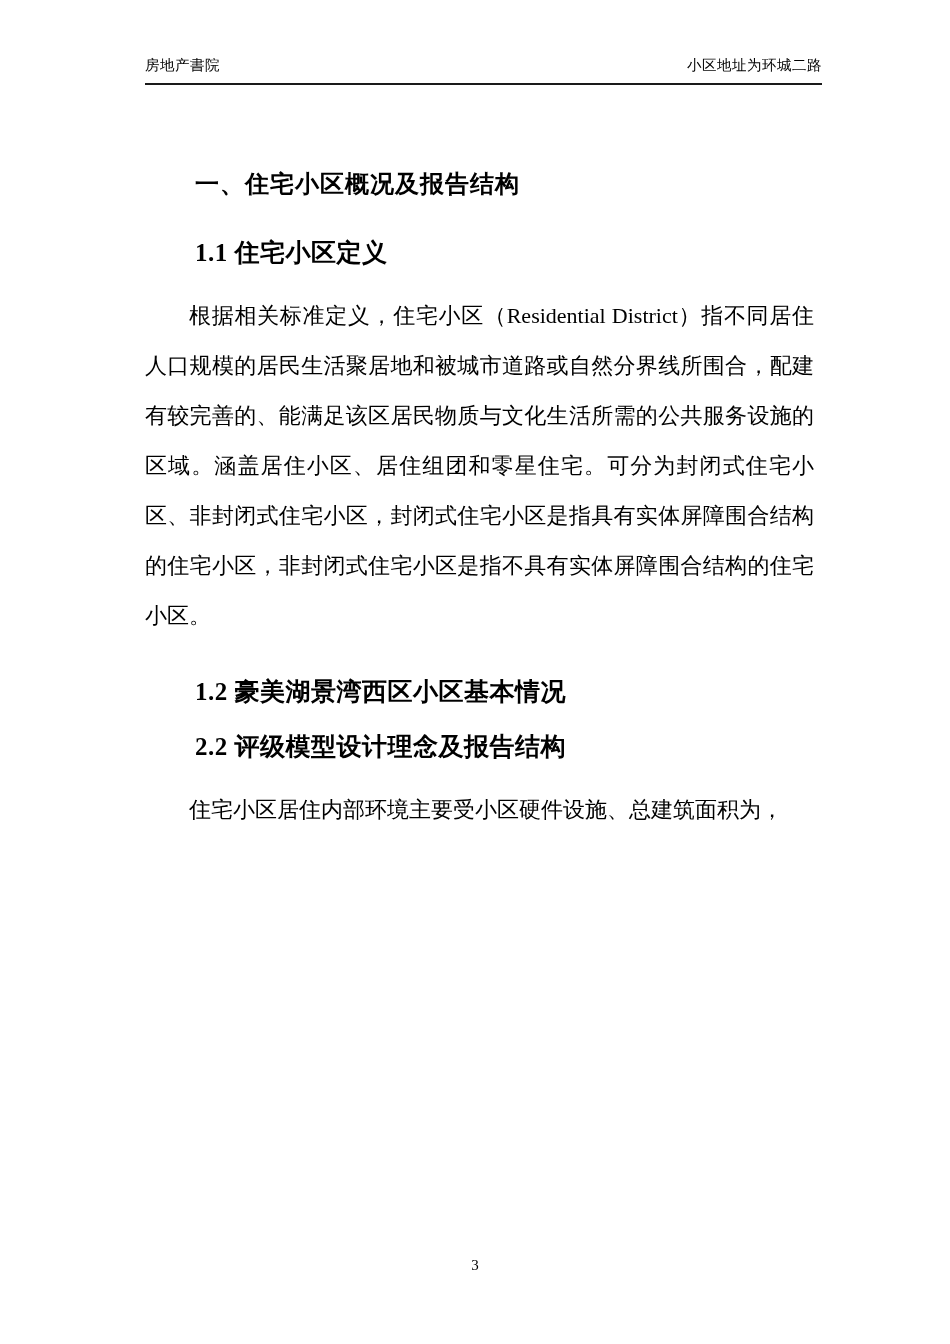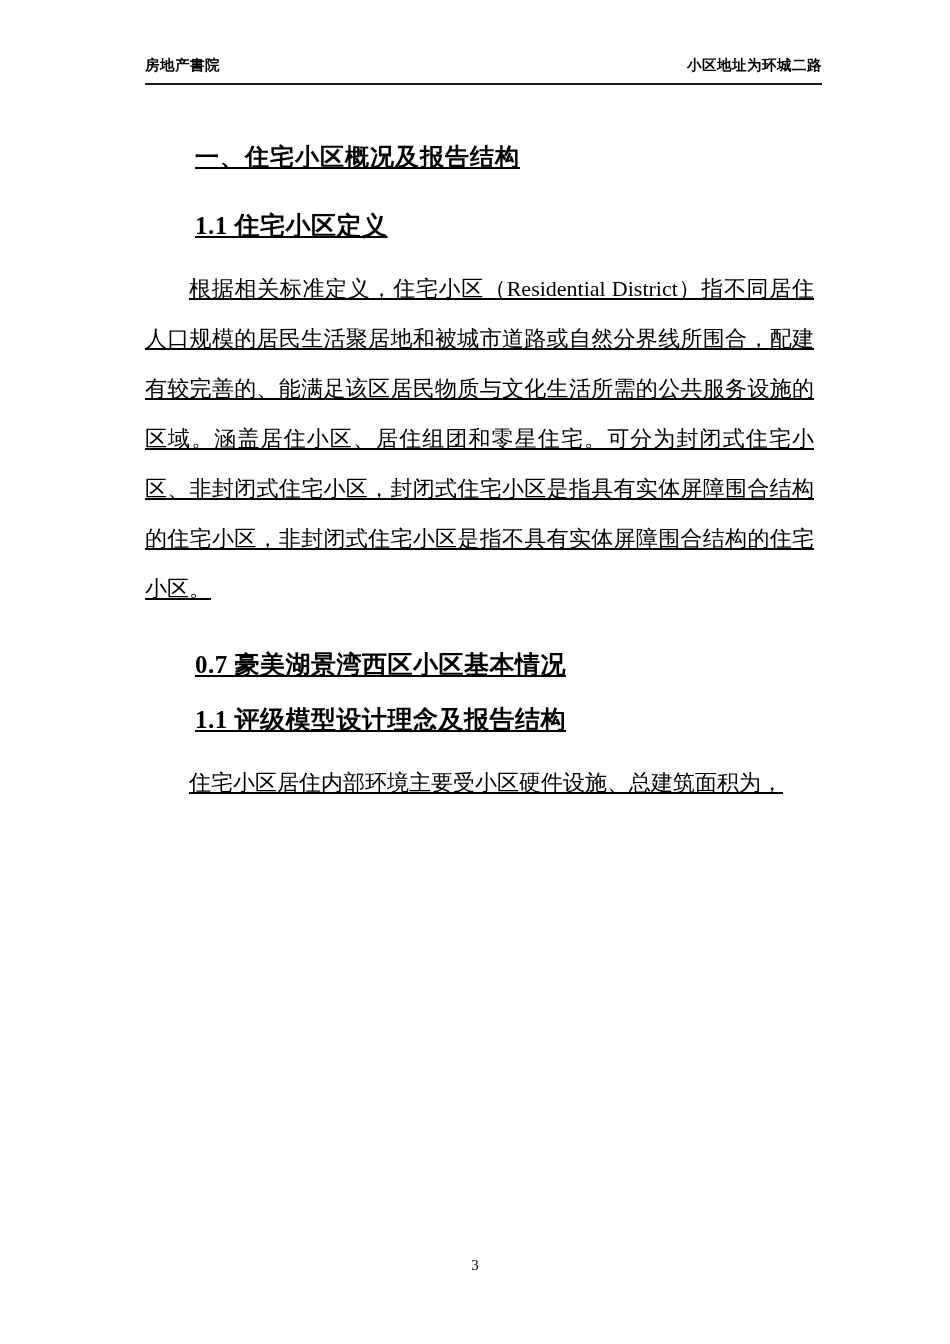--- a/index.html
+++ b/index.html
@@ -25,28 +25,26 @@
     top: 56px;
     left: 145px;
     right: 128px;
     display: flex;
     justify-content: space-between;
     align-items: flex-end;
     font-size: 14.5px;
     letter-spacing: 0.5px;
     padding-bottom: 8px;
     border-bottom: 2px solid #1a1a1a;
-    font-weight: bold;
   }
   .doc-content {
     position: absolute;
-    top: 125px;
+    top: 152px;
     left: 145px;
     right: 128px;
-    text-decoration: underline;
   }
   .chapter-title {
     font-size: 24px;
     font-weight: bold;
     padding-left: 50px;
     margin: 16px 0 36px 0;
     letter-spacing: 1px;
   }
   .section-title {
     font-size: 25px;
@@ -83,24 +81,24 @@
   </header>
 
   <main class="doc-content">
 
     <h1 class="chapter-title">一、住宅小区概况及报告结构</h1>
 
     <h2 class="section-title">1.1 住宅小区定义</h2>
 
     <p class="body-para">根据相关标准定义，住宅小区（Residential District）指不同居住人口规模的居民生活聚居地和被城市道路或自然分界线所围合，配建有较完善的、能满足该区居民物质与文化生活所需的公共服务设施的区域。涵盖居住小区、居住组团和零星住宅。可分为封闭式住宅小区、非封闭式住宅小区，封闭式住宅小区是指具有实体屏障围合结构的住宅小区，非封闭式住宅小区是指不具有实体屏障围合结构的住宅小区。</p>
 
-    <h2 class="section-title">0.7 豪美湖景湾西区小区基本情况</h2>
+    <h2 class="section-title">1.2 豪美湖景湾西区小区基本情况</h2>
 
 
-    <h2 class="section-title">1.1 评级模型设计理念及报告结构</h2>
+    <h2 class="section-title">2.2 评级模型设计理念及报告结构</h2>
 
     <p class="body-para">住宅小区居住内部环境主要受小区硬件设施、总建筑面积为，</p>
 
   </main>
 
   <footer class="page-footer">
     <span>3</span>
   </footer>
 
 </div>

